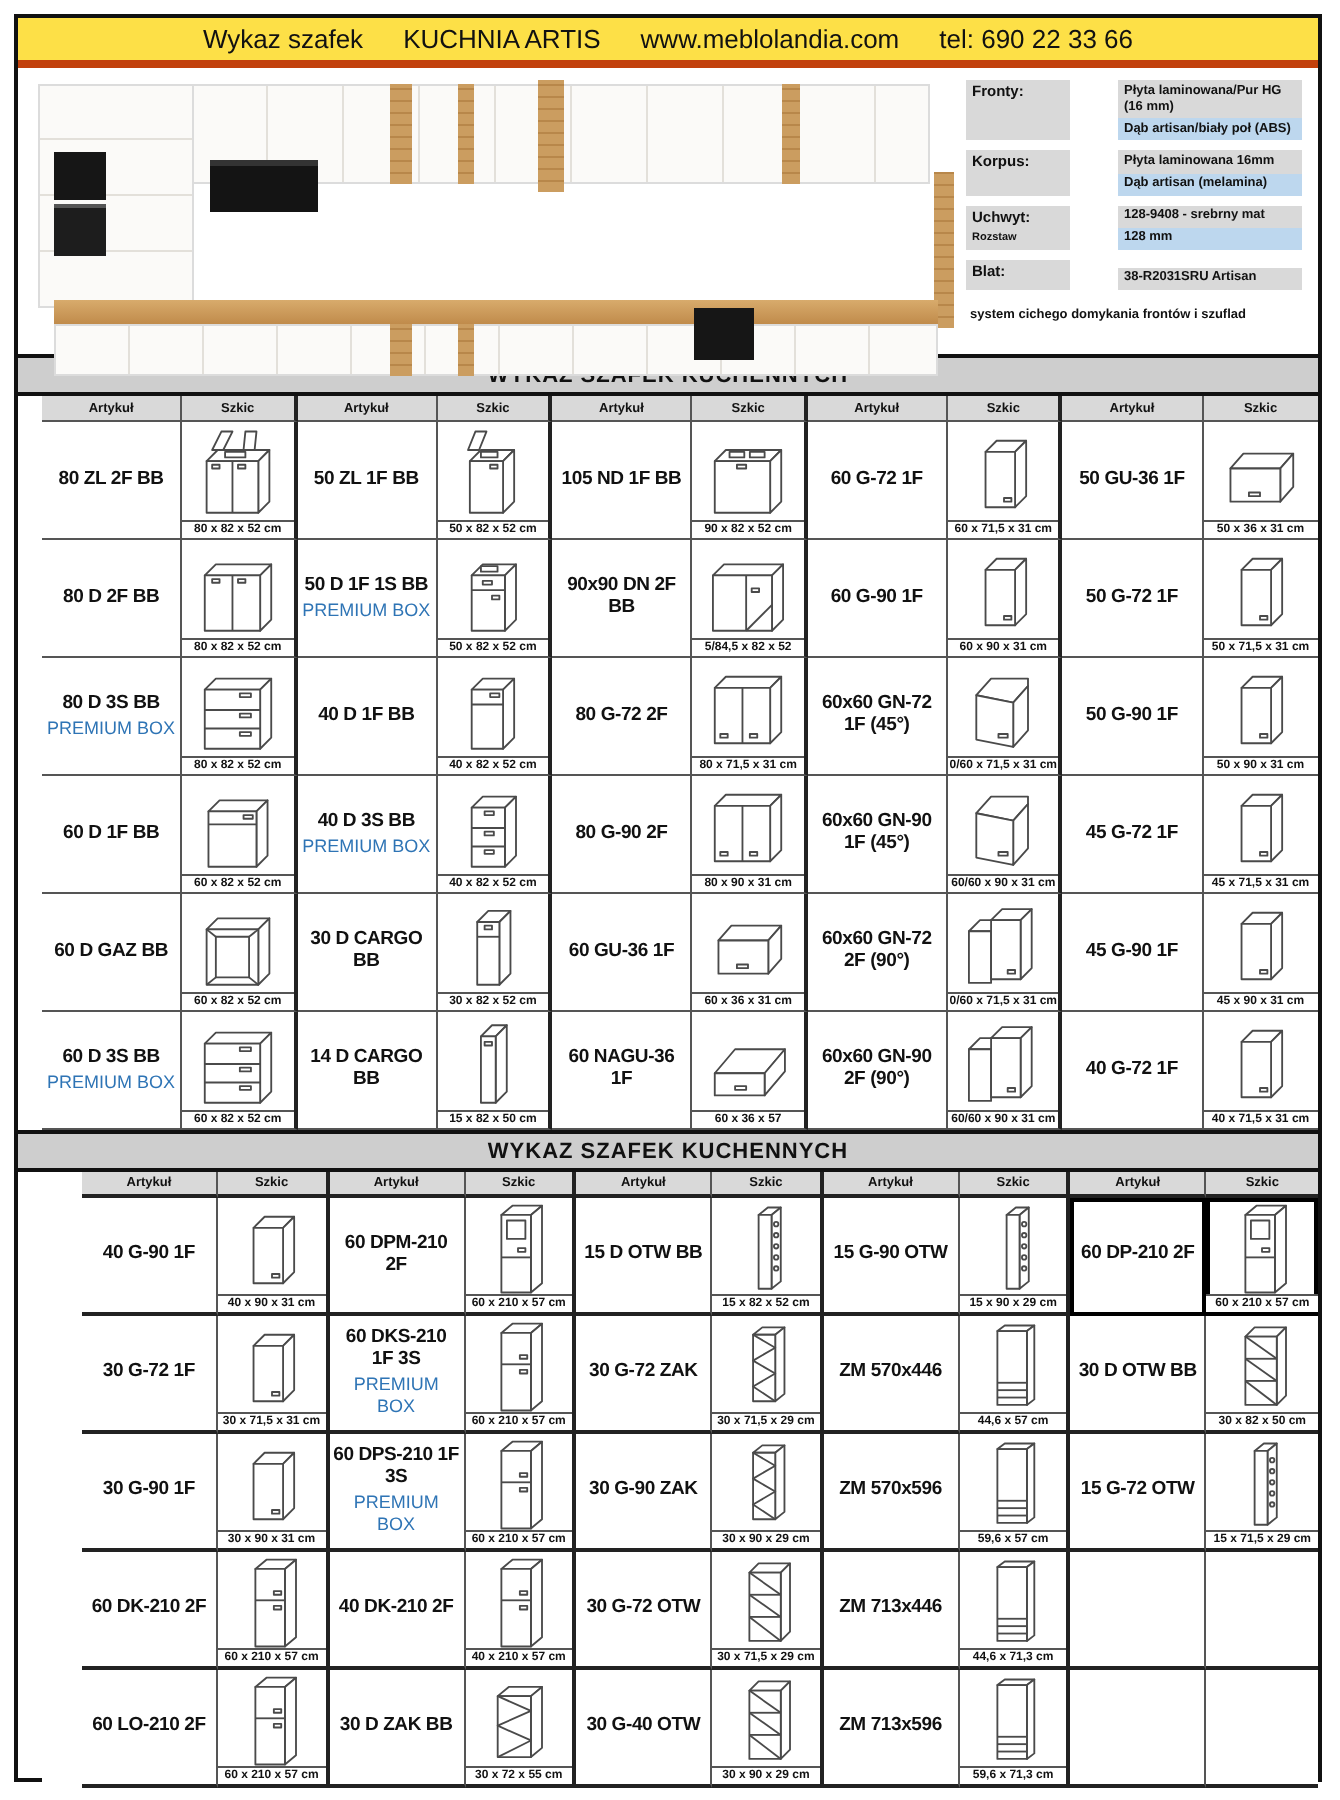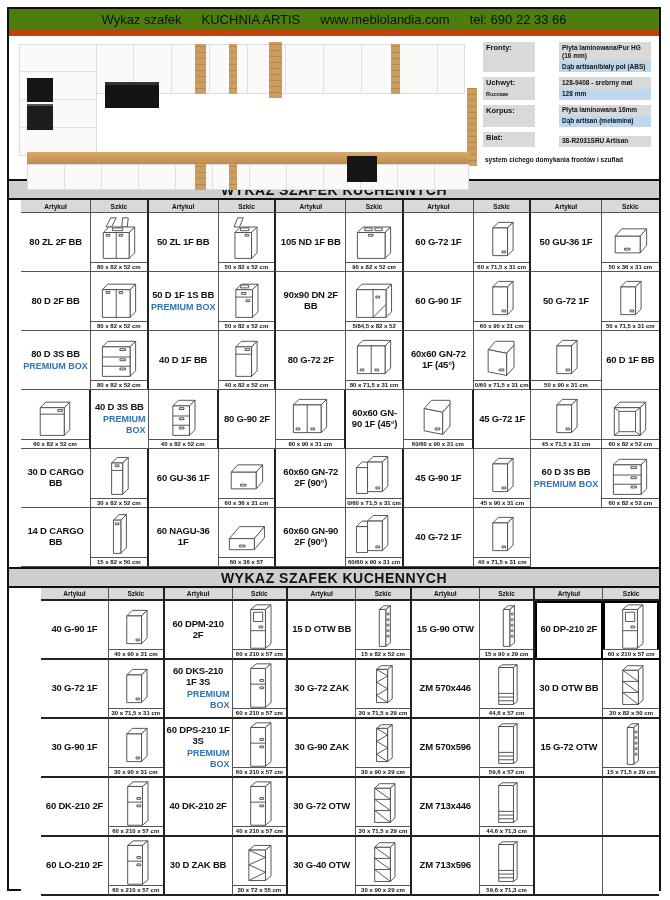--- a/index.html
+++ b/index.html
@@ -1,19 +1,19 @@
 <!DOCTYPE html>
 <html><head>
 <meta charset="utf-8">
 <style>
   html,body{margin:0;padding:0;background:#fff;}
   body{width:670px;height:900px;font-family:"Liberation Sans",sans-serif;color:#111;position:relative;}
   .page{position:absolute;left:7px;top:7px;width:654px;height:884px;border:2px solid #111;box-sizing:border-box;background:#fff;}
   
-  .titlebar{height:21px;background:#4d7c0f;border-bottom:6px solid #c2410c;display:flex;align-items:center;justify-content:center;gap:20px;font-size:13px;}
+  .titlebar{height:21px;background:#fde047;border-bottom:4px solid #c2410c;display:flex;align-items:center;justify-content:center;gap:20px;font-size:13px;}
   .titlebar .b{font-weight:normal;}
   
   .top{display:flex;height:143px;box-sizing:border-box;}
   .kr{position:relative;flex:1;margin:4px 2px 2px 8px;}
   .kr div{position:absolute;box-sizing:border-box;}
   .kr .upper{left:78px;right:14px;top:4px;height:50px;border:1px solid #dcdcdc;background:repeating-linear-gradient(90deg,#fbfaf8 0 37px,#e3e0da 37px 38px);}
   .kr .tallunit{left:2px;top:4px;width:78px;height:112px;border:1px solid #dcdcdc;background:repeating-linear-gradient(0deg,#fbfaf8 0 27px,#e3e0da 27px 28px);}
   .kr .oven1{left:10px;top:38px;width:26px;height:24px;background:#161616;}
   .kr .oven2{left:10px;top:64px;width:26px;height:26px;background:#1d1d1d;border-top:2px solid #555;}
   .kr .walloven{left:88px;top:42px;width:54px;height:26px;background:#141414;border-top:3px solid #333;}
@@ -33,34 +33,34 @@
   .spec-row{display:flex;margin-bottom:5px;gap:20px;}
   .spec-label{width:46px;background:#d9d9d9;padding:2px 3px;font-size:7.5px;font-weight:bold;line-height:1.1;}
   .spec-label .sub{font-size:5.5px;font-weight:bold;display:block;margin-top:3px;}
   .spec-vals{flex:1;margin-left:4px;}
   .spec-vals .v{padding:1.5px 3px;font-weight:bold;line-height:1.25;}
   .v.g{background:#d9d9d9;}
   .v.b{background:#bdd7ee;}
   .v.plain{background:#d9d9d9;margin-top:4px;}
   .spec-note{font-weight:bold;font-size:6.5px;margin-top:9px;padding-left:2px;}
   
-  .sechdr{height:17px;background:#cecece;border-top:2px solid #111;border-bottom:2px solid #111;display:flex;align-items:center;justify-content:center;font-weight:bold;font-size:14px;letter-spacing:.5px;}
+  .sechdr{height:17px;background:#cecece;border-top:2px solid #111;border-bottom:2px solid #111;display:flex;align-items:center;justify-content:center;font-weight:bold;font-size:11px;letter-spacing:.5px;}
   .sechdr:first-of-type{border-top:none;}
   
   .grid{display:grid;grid-template-columns:repeat(5,72fr 59fr);background:#fff;margin-left:12px;}
   .g1{grid-template-rows:13px repeat(6,59px);}
   .g2{grid-template-rows:13px repeat(5,59px);padding-left:20px;}
   .cell{border-right:1px solid #555;border-bottom:1px solid #555;box-sizing:border-box;position:relative;overflow:hidden;}
   .g2 .cell{border-bottom-width:2px;border-bottom-color:#222;}
   .cell.ge{border-right-width:2px;border-right-color:#222;}
   .cell:nth-child(10n){border-right:none;}
   .hdr{background:#d9d9d9;display:flex;align-items:center;justify-content:center;font-size:6.5px;font-weight:bold;}
   .art{display:flex;flex-direction:column;align-items:center;justify-content:center;padding:1px 2px;}
   .code{font-weight:bold;font-size:9.5px;letter-spacing:-.2px;text-align:center;line-height:1.15;}
-  .prem{font-weight:bold;font-size:9px;color:#2e74b5;text-align:right;line-height:1.2;margin-top:1px;}
+  .prem{font-weight:normal;font-size:9px;color:#2e74b5;text-align:center;line-height:1.2;margin-top:1px;}
   .szk{display:flex;align-items:center;justify-content:center;}
   .skw{width:50px;height:48px;margin-bottom:6px;}
   .sk{width:100%;height:100%;}
   .sk polygon,.sk rect,.sk circle{fill:#fff;stroke:#4a4a4a;stroke-width:1;stroke-linejoin:round;}
   .sk line,.sk path{fill:none;stroke:#4a4a4a;stroke-width:1;stroke-linejoin:round;}
   .dims{position:absolute;bottom:0;left:0;right:0;border-top:1px solid #555;background:#fff;font-size:6px;font-weight:bold;text-align:center;padding:1px 0;white-space:nowrap;}
   .thick{outline:2.5px solid #000;outline-offset:-2.5px;}
 </style>
 </head>
 <body>
@@ -94,31 +94,31 @@
     </div>
     <div class="specs">
       <div class="spec-row">
         <div class="spec-label"><span>Fronty:</span></div>
         <div class="spec-vals">
           <div class="v g">Płyta laminowana/Pur HG (16 mm)</div>
           <div class="v b">Dąb artisan/biały poł (ABS)</div>
         </div>
       </div>
       <div class="spec-row">
+        <div class="spec-label"><span>Korpus:</span></div>
+        <div class="spec-vals">
+          <div class="v g">Płyta laminowana 16mm</div>
+          <div class="v b">Dąb artisan (melamina)</div>
+        </div>
+      </div>
+      <div class="spec-row">
         <div class="spec-label"><span>Uchwyt:</span><span class="sub">Rozstaw</span></div>
         <div class="spec-vals">
           <div class="v g">128-9408 - srebrny mat</div>
           <div class="v b">128 mm</div>
-        </div>
-      </div>
-      <div class="spec-row">
-        <div class="spec-label"><span>Korpus:</span></div>
-        <div class="spec-vals">
-          <div class="v g">Płyta laminowana 16mm</div>
-          <div class="v b">Dąb artisan (melamina)</div>
         </div>
       </div>
       <div class="spec-row">
         <div class="spec-label"><span>Blat:</span></div>
         <div class="spec-vals">
           <div class="v plain">38-R2031SRU Artisan</div>
         </div>
       </div>
       <div class="spec-note">system cichego domykania frontów i szuflad</div>
     </div>
@@ -322,20 +322,23 @@
       </div>
       <div class="cell szk ge">
         <div class="skw"><svg class="sk" viewBox="0 0 46 52">
             <polygon points="8,18 16,9 36,9 36,13 28,22"></polygon>
             <polygon points="28,22 36,13 36,37 28,46"></polygon>
             <polygon points="8,18 28,22 28,46 8,42"></polygon>
             <rect x="20" y="39" width="5" height="2"></rect>
           </svg></div>
         <div class="dims">0/60 x 71,5 x 31 cm</div>
       </div>
+      <div class="cell art">
+        <div class="code">50 G-90 1F</div>
+      </div>
       <div class="cell szk">
         <div class="skw"><svg class="sk" viewBox="0 0 46 52">
             <polygon points="13,14 19,8 35,8 29,14"></polygon>
             <polygon points="29,14 35,8 35,38 29,44"></polygon>
             <polygon points="13,14 29,14 29,44 13,44"></polygon>
             <rect x="23" y="39" width="4" height="2"></rect>
           </svg></div>
         <div class="dims">50 x 90 x 31 cm</div>
       </div>
       <div class="cell art">
@@ -399,20 +402,23 @@
       </div>
       <div class="cell szk">
         <div class="skw"><svg class="sk" viewBox="0 0 46 52">
             <polygon points="13,14 19,8 35,8 29,14"></polygon>
             <polygon points="29,14 35,8 35,38 29,44"></polygon>
             <polygon points="13,14 29,14 29,44 13,44"></polygon>
             <rect x="23" y="39" width="4" height="2"></rect>
           </svg></div>
         <div class="dims">45 x 71,5 x 31 cm</div>
       </div>
+      <div class="cell art">
+        <div class="code">60 D GAZ BB</div>
+      </div>
       <div class="cell szk ge">
         <div class="skw"><svg class="sk" viewBox="0 0 46 52">
             <polygon points="6,17 12,11 40,11 34,17"></polygon>
             <polygon points="34,17 40,11 40,41 34,47"></polygon>
             <polygon points="6,17 34,17 34,47 6,47"></polygon>
             <polygon points="11,21 29,21 29,43 11,43"></polygon>
             <line x1="6" y1="17" x2="11" y2="21"></line>
             <line x1="34" y1="17" x2="29" y2="21"></line>
             <line x1="6" y1="47" x2="11" y2="43"></line>
             <line x1="34" y1="47" x2="29" y2="43"></line>

